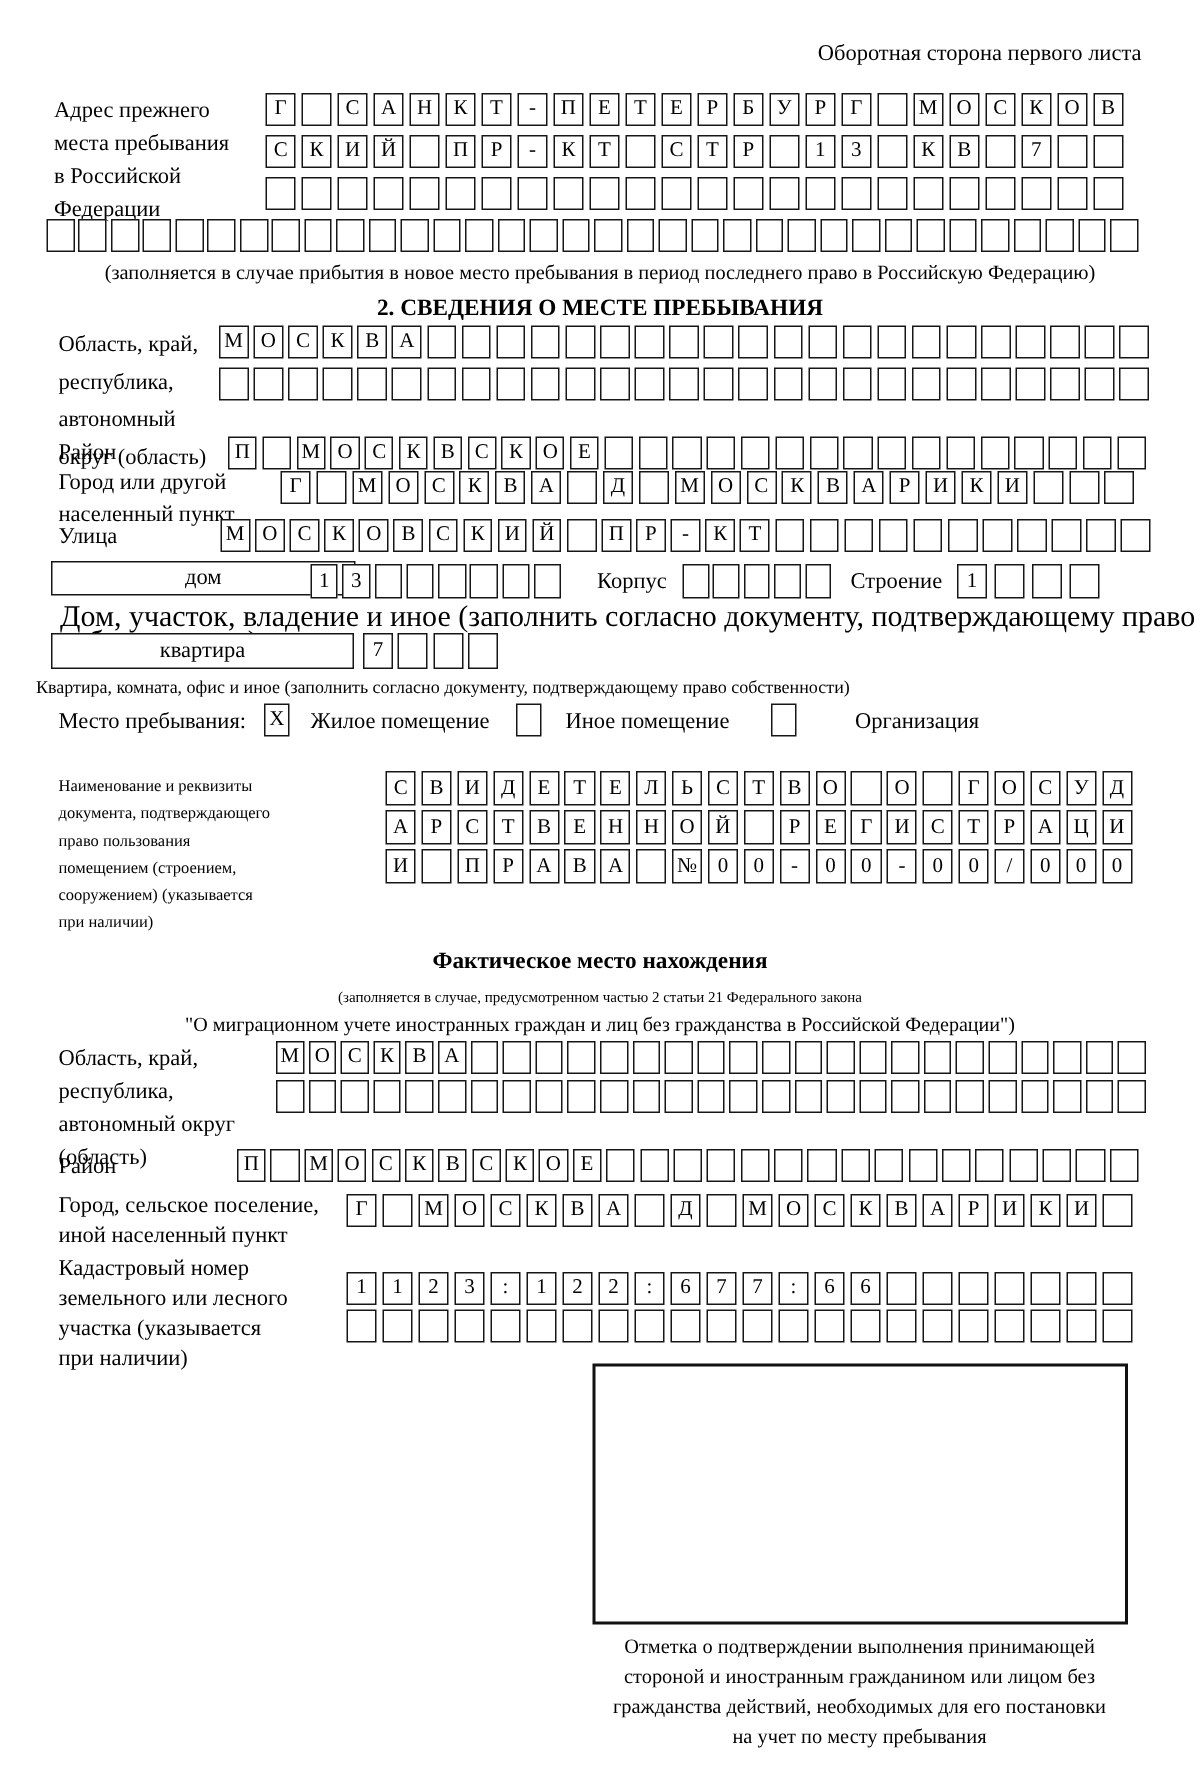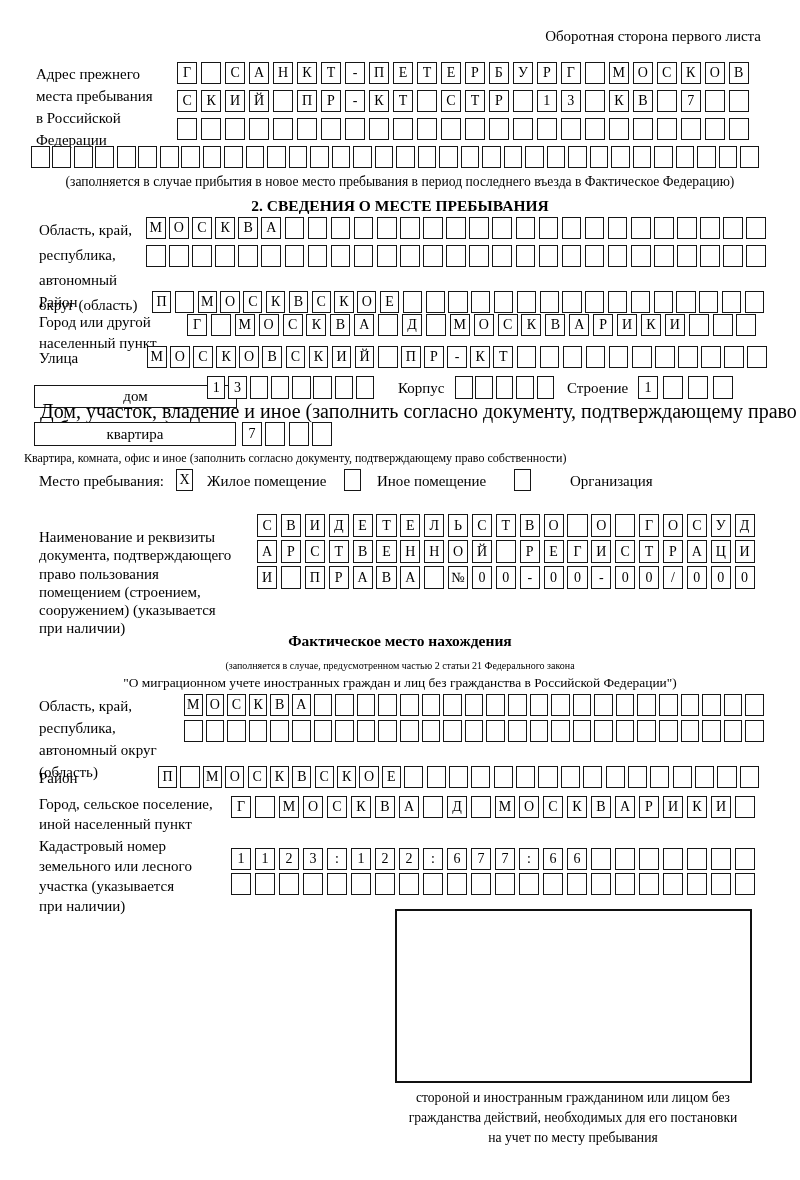--- a/index.html
+++ b/index.html
@@ -142,21 +142,21 @@
       <span class="cell"></span>
       <span class="cell"></span>
       <span class="cell"></span>
       <span class="cell"></span>
       <span class="cell"></span>
       <span class="cell"></span>
       <span class="cell"></span>
       <span class="cell"></span>
       <span class="cell"></span>
     </div>
-  <div class="cap center" style="top:173px">(заполняется в случае прибытия в новое место пребывания в период последнего въезда в Фактическое Федерацию)</div>
+  <div class="cap center" style="top:173px">(заполняется в случае прибытия в новое место пребывания в период последнего право в Российскую Федерацию)</div>
 
   <div class="title" style="top:197px">2. СВЕДЕНИЯ О МЕСТЕ ПРЕБЫВАНИЯ</div>
 
   <div class="lbl" style="left:39px;top:218px;line-height:25px">
     <div>Область, край,</div>
     <div>республика,</div>
     <div>автономный</div>
     <div>округ (область)</div>
   </div>
   <div class="cellrow" style="left:146px;top:217px;--cw:19.6px;--mr:3.5px">
@@ -304,21 +304,21 @@
       <span class="cell"></span>
       <span class="cell"></span>
       <span class="cell"></span>
       <span class="cell"></span>
       <span class="cell"></span>
       <span class="cell"></span>
       <span class="cell"></span>
       <span class="cell"></span>
     </div>
 
-  <div class="wbox" style="left:34px;top:385px;width:203px;height:23px">дом</div>
+  <div class="wbox" style="left:34px;top:374px;width:203px;height:23px">дом</div>
   <div class="cellrow" style="left:207px;top:376px;--cw:18.4px;--mr:2.9px;--ch:23px">
       <span class="cell">1</span>
       <span class="cell">3</span>
       <span class="cell"></span>
       <span class="cell"></span>
       <span class="cell"></span>
       <span class="cell"></span>
       <span class="cell"></span>
       <span class="cell"></span>
     </div>
@@ -349,21 +349,21 @@
   <div class="cap" style="left:24px;top:450px;font-size:12px">Квартира, комната, офис и иное (заполнить согласно документу, подтверждающему право собственности)</div>
 
   <div class="lbl" style="left:39px;top:471px">Место пребывания:</div>
   <div class="chk" style="left:176px;top:469px">X</div>
   <div class="lbl" style="left:207px;top:471px">Жилое помещение</div>
   <div class="chk" style="left:344px;top:469px"></div>
   <div class="lbl" style="left:377px;top:471px">Иное помещение</div>
   <div class="chk" style="left:514px;top:469px"></div>
   <div class="lbl" style="left:570px;top:471px">Организация</div>
 
-  <div class="lbl" style="left:39px;top:528px;font-size:15px;line-height:18.3px">
+  <div class="lbl" style="left:39px;top:515px;font-size:11px;line-height:18.3px">
     <div>Наименование и реквизиты</div>
     <div>документа, подтверждающего</div>
     <div>право пользования</div>
     <div>помещением (строением,</div>
     <div>сооружением) (указывается</div>
     <div>при наличии)</div>
   </div>
   <div class="cellrow" style="left:257px;top:514px;--cw:20.2px;--mr:3.7px;--ch:23px">
       <span class="cell">С</span>
       <span class="cell">В</span>
@@ -613,18 +613,19 @@
       <span class="cell"></span>
       <span class="cell"></span>
       <span class="cell"></span>
       <span class="cell"></span>
       <span class="cell"></span>
       <span class="cell"></span>
     </div>
 
   <div class="stampbox" style="left:395px;top:909px;width:357px;height:174px"></div>
   <div class="stampcap" style="left:373px;top:1088px;width:400px">
+    <div>Отметка о подтверждении выполнения принимающей</div>
     <div>стороной и иностранным гражданином или лицом без</div>
     <div>гражданства действий, необходимых для его постановки</div>
     <div>на учет по месту пребывания</div>
   </div>
 
 </div>
 
 </body></html>

